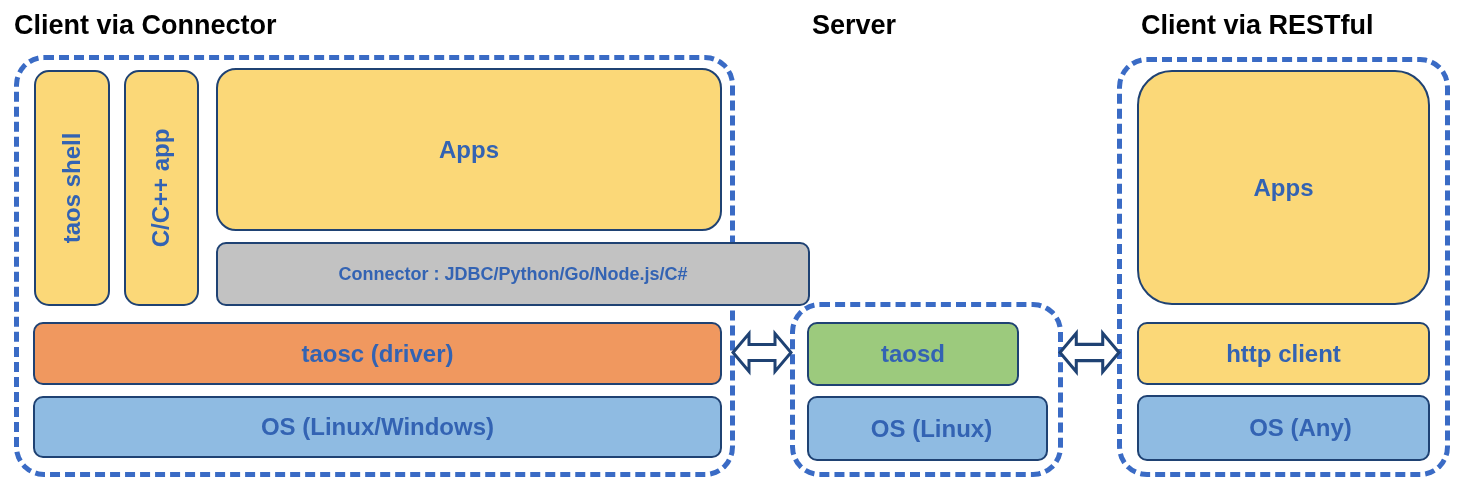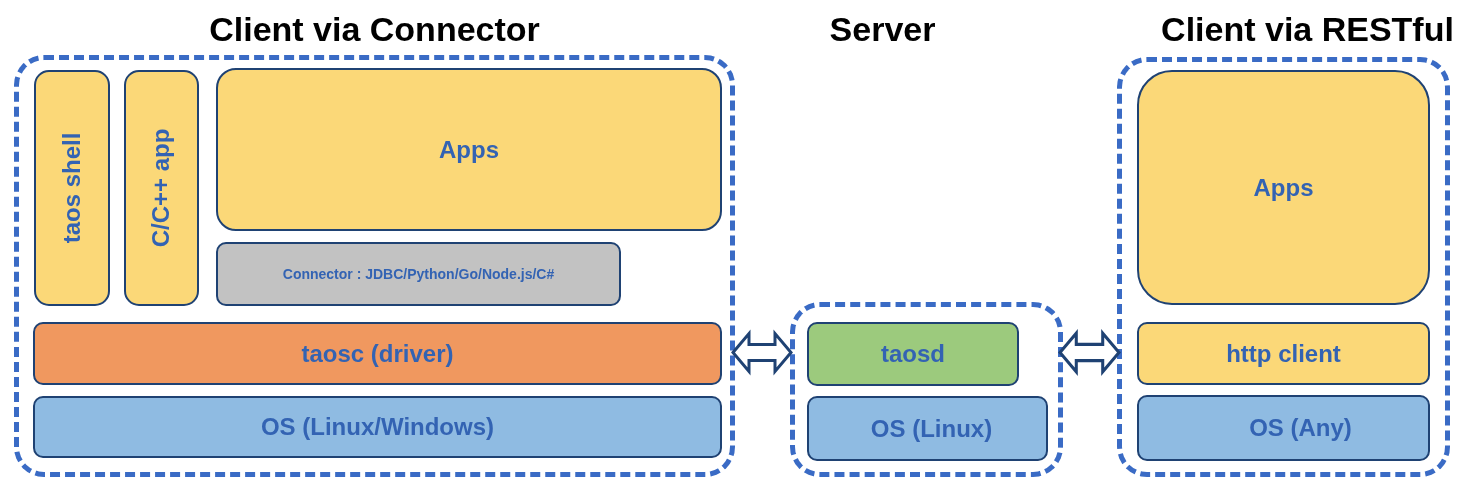--- a/index.html
+++ b/index.html
@@ -11,29 +11,29 @@
   .canvas {
     position: relative;
     width: 1467px;
     height: 498px;
     background: #ffffff;
     overflow: hidden;
   }
   .title {
     position: absolute;
     top: 10px;
-    text-align: center;
-    font-size: 34px;
+    text-align: left;
+    font-size: 27px;
     font-weight: bold;
     color: var(--title_color, #000000);
     letter-spacing: 0px;
     white-space: nowrap;
   }
   #t-left   { left: 14px;   width: 721px; }
-  #t-server { left: 746px;  width: 273px; }
+  #t-server { left: 812px;  width: 273px; }
   #t-right  { left: 1141px; width: 333px; }
 
   .section {
     position: absolute;
     border: 5px dashed var(--dashed, #3A6BC5);
     border-radius: 30px;
     box-sizing: border-box;
     background: transparent;
   }
   #sec-left   { left: 14px;   top: 55px;  width: 721px; height: 422px; }
@@ -56,21 +56,21 @@
   .yellow { background: var(--yellow, #FBD878); }
   .orange { background: var(--orange, #F0985F); }
   .bluebx { background: var(--blue_box, #8FBBE2); }
   .green  { background: var(--green, #9CCA7D); }
   .gray   { background: var(--gray, #C2C2C2); }
 
   
   #b-taos-shell { left: 15px;  top: 10px;  width: 76px;  height: 236px; border-radius: 15px; }
   #b-cpp-app    { left: 105px; top: 10px;  width: 75px;  height: 236px; border-radius: 15px; }
   #b-apps       { left: 197px; top: 8px;   width: 506px; height: 163px; border-radius: 20px; }
-  #b-connector  { left: 197px; top: 182px; width: 405px; height: 64px;  font-size: 14px; }
+  #b-connector  { left: 197px; top: 182px; width: 594px; height: 64px;  font-size: 18px; }
   #b-taosc      { left: 14px;  top: 262px; width: 689px; height: 63px; }
   #b-os-left    { left: 14px;  top: 336px; width: 689px; height: 62px; }
 
   
   #b-taosd      { left: 12px;  top: 15px;  width: 212px; height: 64px; }
   #b-os-server  { left: 12px;  top: 89px;  width: 241px; height: 65px; padding-left: 8px; }
 
   
   #b-apps-rest  { left: 15px;  top: 8px;   width: 293px; height: 235px; border-radius: 35px; line-height: 1.5; }
   #b-http       { left: 15px;  top: 260px; width: 293px; height: 63px; justify-content: center; }

